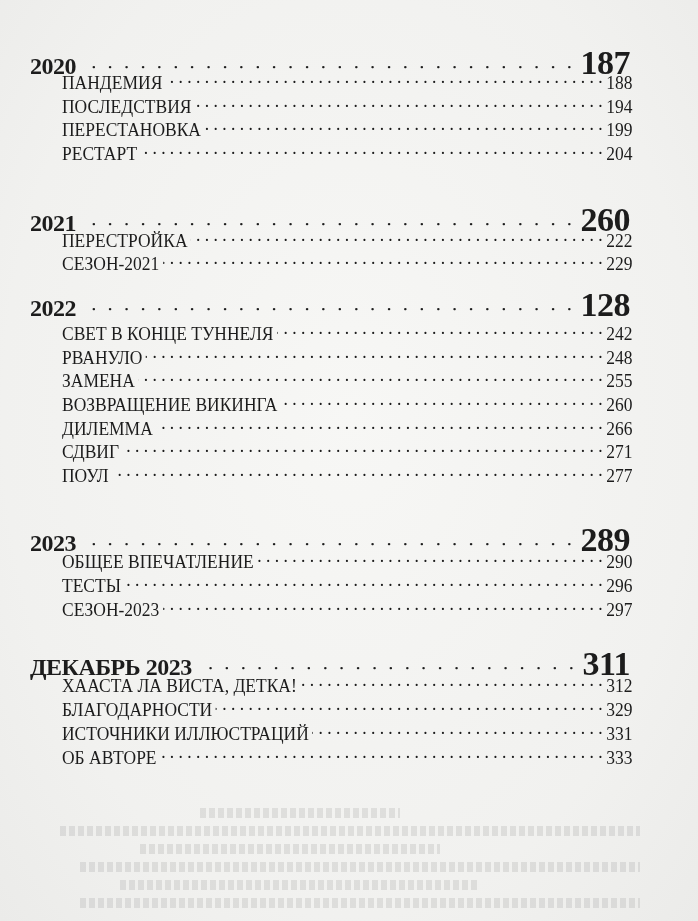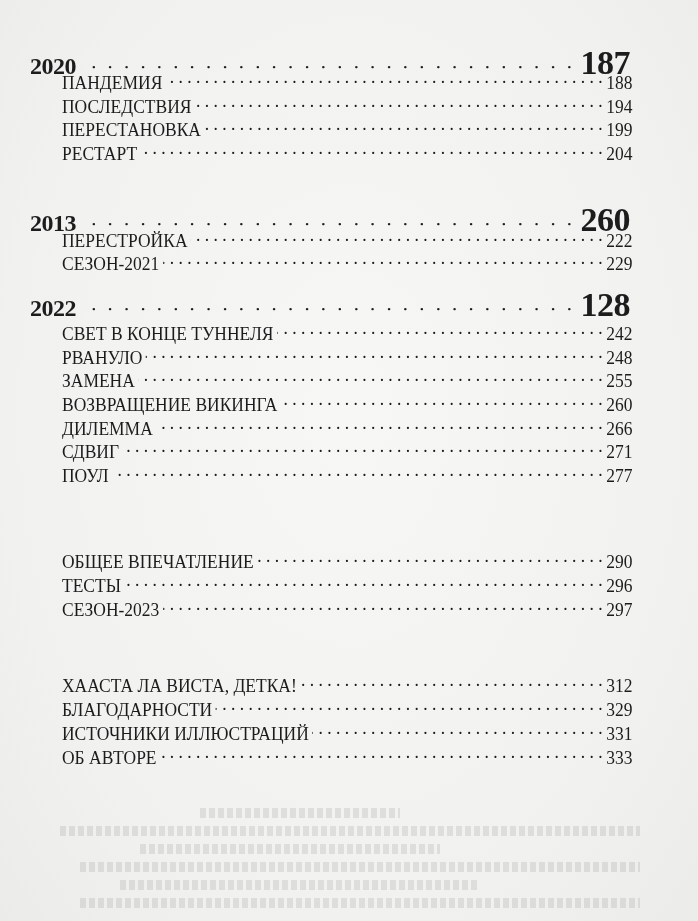--- a/index.html
+++ b/index.html
@@ -66,21 +66,21 @@
     <span class="leader"></span>
     <span class="page-num">199</span>
   </div>
   <div class="row item" style="top:141px">
     <span class="title">РЕСТАРТ</span>
     <span class="leader"></span>
     <span class="page-num">204</span>
   </div>
 
   <div class="row head" style="top:201px">
-    <span class="title">2013</span>
+    <span class="title">2021</span>
     <span class="leader"></span>
     <span class="page-num">260</span>
   </div>
   <div class="row item" style="top:228px">
     <span class="title">ПЕРЕСТРОЙКА</span>
     <span class="leader"></span>
     <span class="page-num">222</span>
   </div>
   <div class="row item" style="top:251px">
     <span class="title">СЕЗОН-2021</span>
@@ -122,36 +122,46 @@
     <span class="title">СДВИГ</span>
     <span class="leader"></span>
     <span class="page-num">271</span>
   </div>
   <div class="row item" style="top:463px">
     <span class="title">ПОУЛ</span>
     <span class="leader"></span>
     <span class="page-num">277</span>
   </div>
 
+  <div class="row head" style="top:521px">
+    <span class="title">2023</span>
+    <span class="leader"></span>
+    <span class="page-num">289</span>
+  </div>
   <div class="row item" style="top:549px">
     <span class="title">ОБЩЕЕ ВПЕЧАТЛЕНИЕ</span>
     <span class="leader"></span>
     <span class="page-num">290</span>
   </div>
   <div class="row item" style="top:573px">
     <span class="title">ТЕСТЫ</span>
     <span class="leader"></span>
     <span class="page-num">296</span>
   </div>
   <div class="row item" style="top:597px">
     <span class="title">СЕЗОН-2023</span>
     <span class="leader"></span>
     <span class="page-num">297</span>
   </div>
 
+  <div class="row head" style="top:645px">
+    <span class="title">ДЕКАБРЬ 2023</span>
+    <span class="leader"></span>
+    <span class="page-num">311</span>
+  </div>
   <div class="row item" style="top:673px">
     <span class="title">ХААСТА ЛА ВИСТА, ДЕТКА!</span>
     <span class="leader"></span>
     <span class="page-num">312</span>
   </div>
   <div class="row item" style="top:697px">
     <span class="title">БЛАГОДАРНОСТИ</span>
     <span class="leader"></span>
     <span class="page-num">329</span>
   </div>

